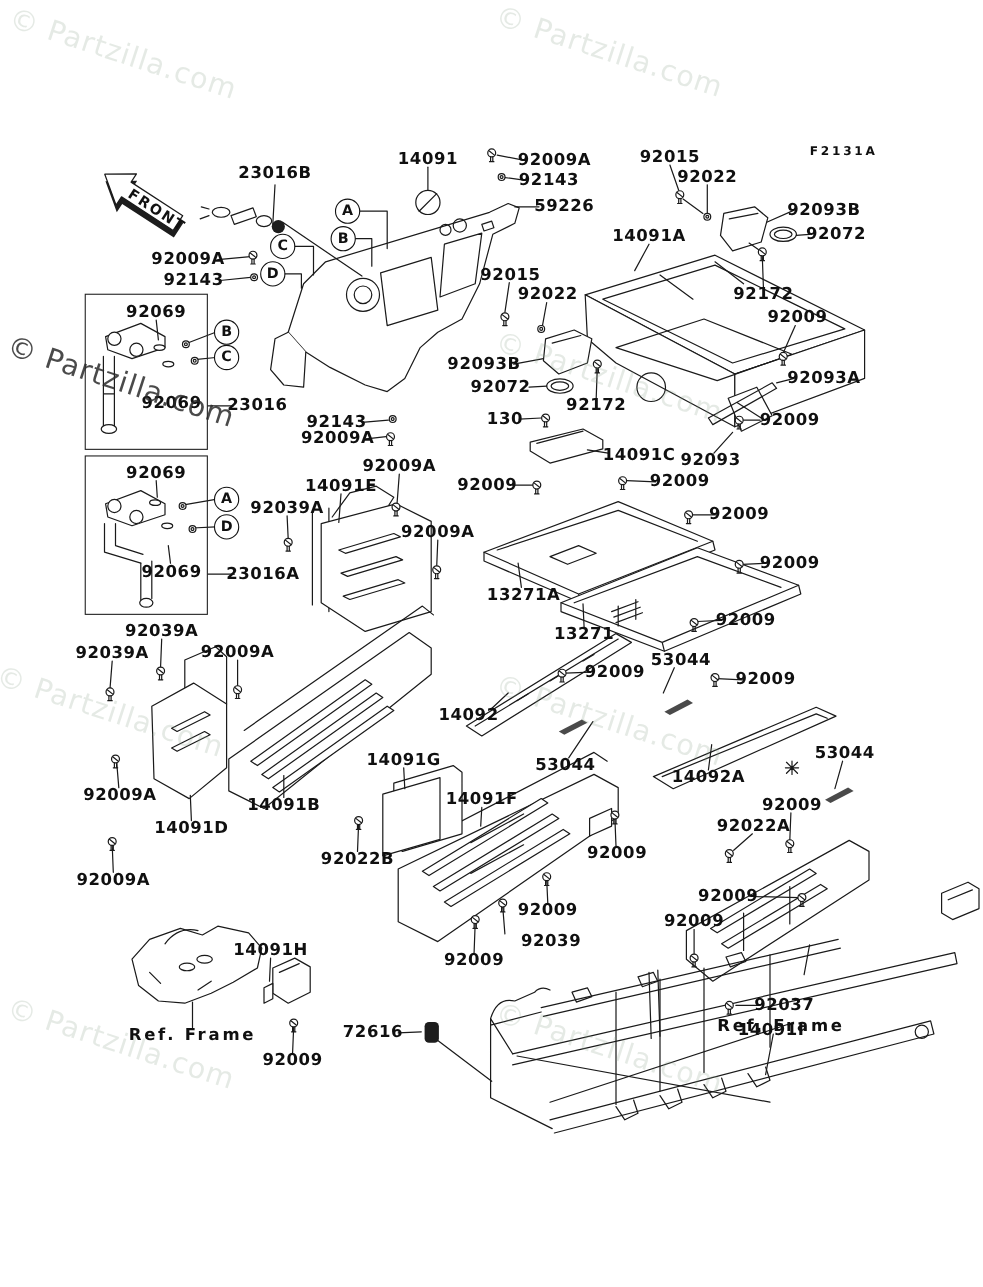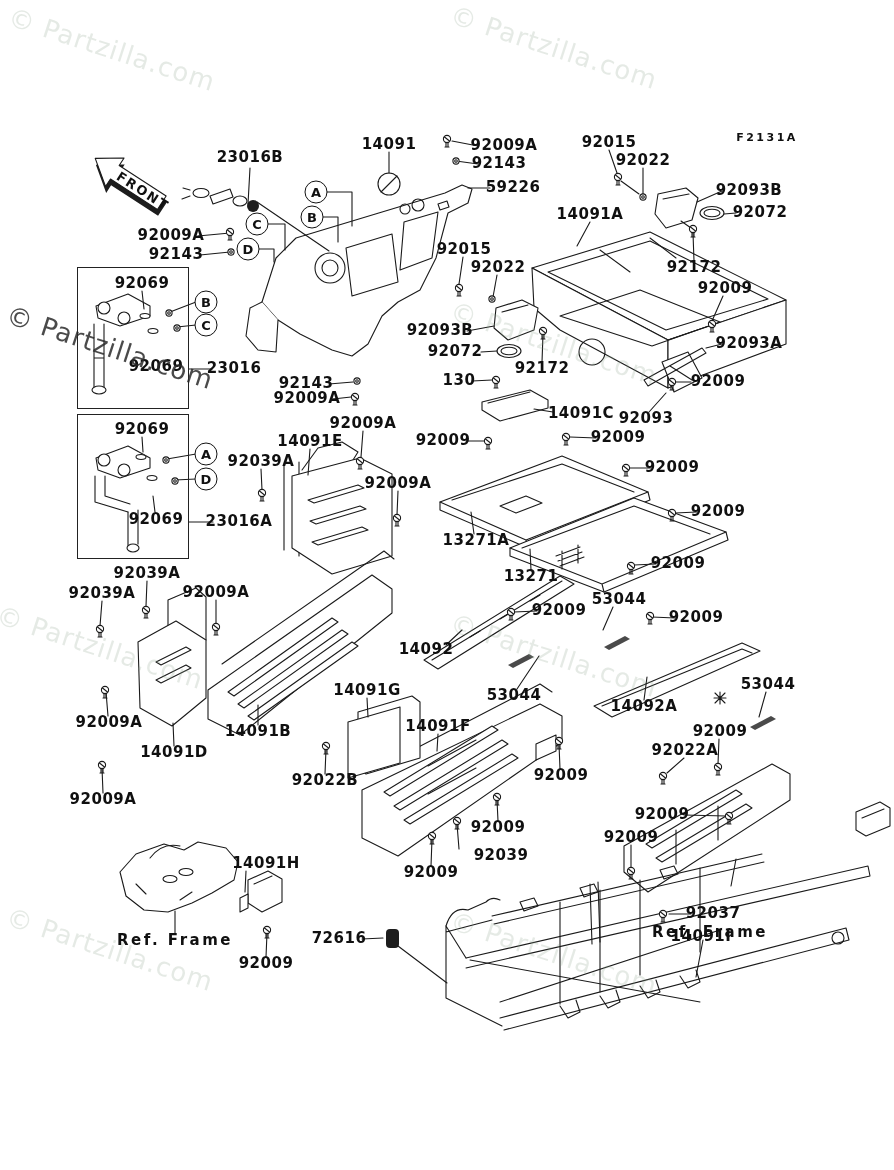--- a/index.html
+++ b/index.html
@@ -588,21 +588,21 @@
       <div class="plabel" style="left: 701px; top: 893px; margin-top: 44px;">14091I</div>
       <div class="plabel" style="left: 713px; top: 914px;">92037</div>
       <div class="plabel spaced" style="left: 710px; top: 933px;">Ref. Frame</div>
       <div class="plabel" style="left: 367px; top: 691px;">14091G</div>
       <div class="plabel" style="left: 438px; top: 727px;">14091F</div>
       <div class="plabel" style="left: 325px; top: 781px;">92022B</div>
       <div class="plabel" style="left: 561px; top: 776px;">92009</div>
       <div class="plabel" style="left: 498px; top: 828px;">92009</div>
       <div class="plabel" style="left: 461px; top: 856px; margin-left: 40px;">92039</div>
       <div class="plabel" style="left: 431px; top: 873px;">92009</div>
-      <div class="plabel" style="left: 246px; top: 864px; margin-left: 20px;">14091H</div>
+      <div class="plabel" style="left: 246px; top: 864px;">14091H</div>
       <div class="plabel spaced" style="left: 175px; top: 941px;">Ref. Frame</div>
       <div class="plabel" style="left: 266px; top: 964px;">92009</div>
       <div class="plabel" style="left: 339px; top: 939px;">72616</div>
       <div class="callout" style="left: 316px; top: 192px;">A</div>
       <div class="callout" style="left: 312px; top: 217px;">B</div>
       <div class="callout" style="left: 257px; top: 224px;">C</div>
       <div class="callout" style="left: 248px; top: 249px;">D</div>
       <div class="callout" style="left: 206px; top: 302px;">B</div>
       <div class="callout" style="left: 206px; top: 325px;">C</div>
       <div class="callout" style="left: 206px; top: 454px;">A</div>

